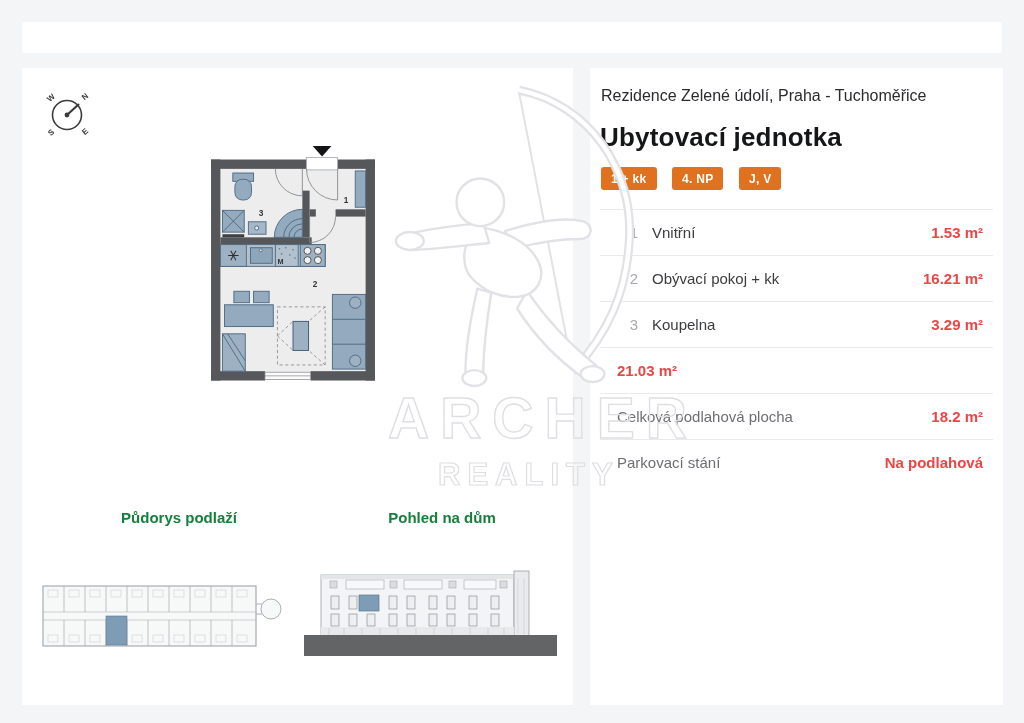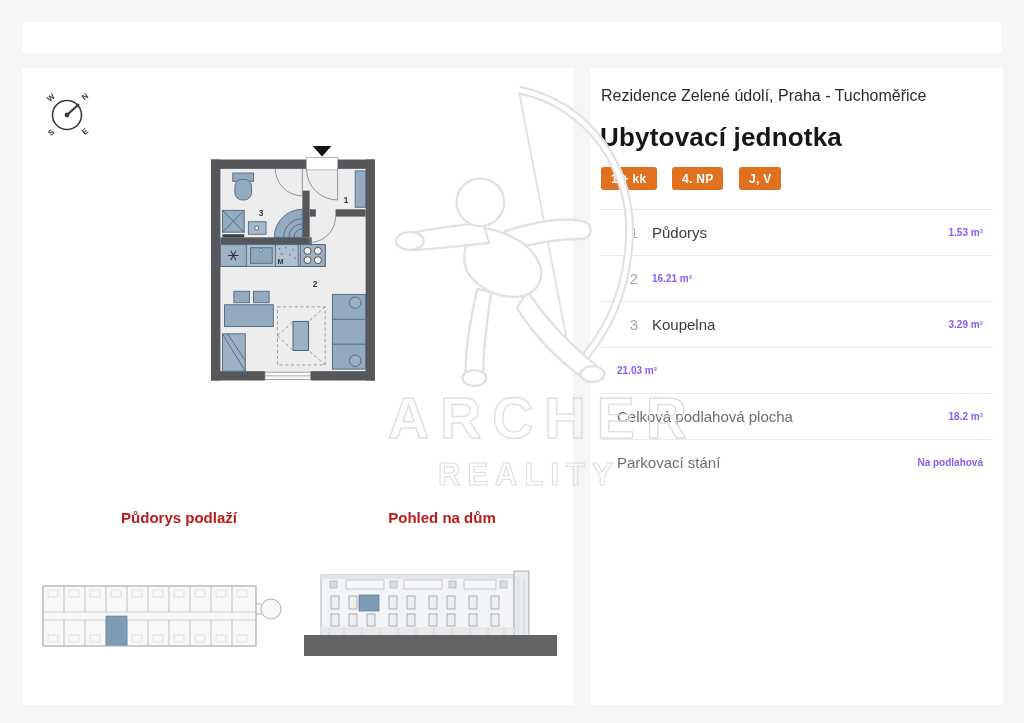--- a/index.html
+++ b/index.html
@@ -26,26 +26,26 @@
     display:inline-block;background:var(--accent,#E0711E);color:#fff;
     font-size:12px;font-weight:700;padding:5px 10px 4px 10px;border-radius:3px;
     margin-right:11px;letter-spacing:.3px;
   }
   .rows{margin-top:19px;}
   .row{display:flex;align-items:center;height:45px;padding:0 10px 0 17px;border-top:1px solid #e9eaec;}
   .row.last{border-bottom:none;}
   .num{width:21px;text-align:right;margin-right:14px;font-size:15px;color:#a7a8ab;}
   .lbl{flex:1;font-size:15px;color:#3b3c3f;}
   .row.total .lbl{color:#6d6e72;}
-  .val{font-size:10px;font-weight:700;color:#8b5cf6;white-space:nowrap;}
+  .val{font-size:15px;font-weight:700;color:#ef4444;white-space:nowrap;}
 
   
   .abs{position:absolute;}
   .thumb-title{position:absolute;top:441px;width:210px;text-align:center;
-    font-size:15px;font-weight:600;color:#b91c1c;}
+    font-size:15px;font-weight:600;color:#15803d;}
   #t-floor{left:52px;}
   #t-elev{left:315px;}
 
   
   .wm{position:absolute;z-index:2;pointer-events:none;}
   .wm-text{
     color:transparent;-webkit-text-stroke:1.4px #dfdfe3;
     font-weight:700;line-height:1;white-space:nowrap;
   }
   #wm-name{left:388px;top:390px;font-size:57px;letter-spacing:11px;}
@@ -335,25 +335,26 @@
 
     <div class="badges">
       <span class="badge">1 + kk</span>
       <span class="badge">4. NP</span>
       <span class="badge">J, V</span>
     </div>
 
     <div class="rows">
       <div class="row">
         <span class="num">1</span>
-        <span class="lbl">Půdorys</span>
+        <span class="lbl">Vnitřní</span>
         <span class="val">1.53 m²</span>
       </div>
       <div class="row">
         <span class="num">2</span>
+        <span class="lbl">Obývací pokoj + kk</span>
         <span class="val">16.21 m²</span>
       </div>
       <div class="row">
         <span class="num">3</span>
         <span class="lbl">Koupelna</span>
         <span class="val">3.29 m²</span>
       </div>
       <div class="row total">
         <span class="val">21.03 m²</span>
       </div>

